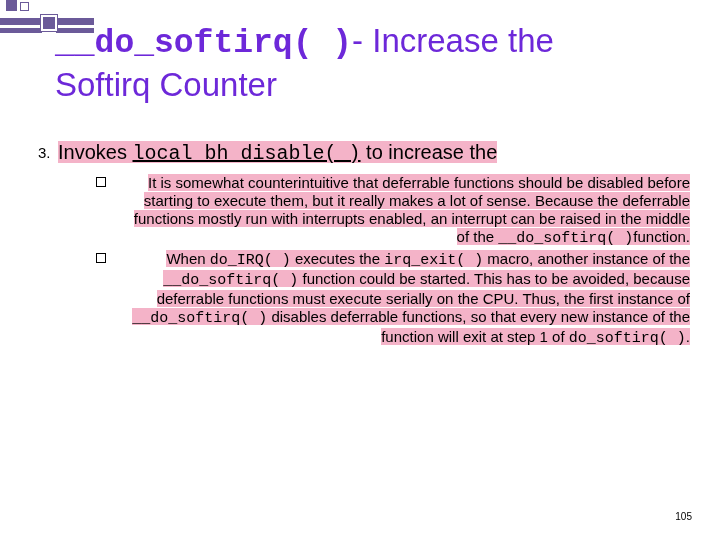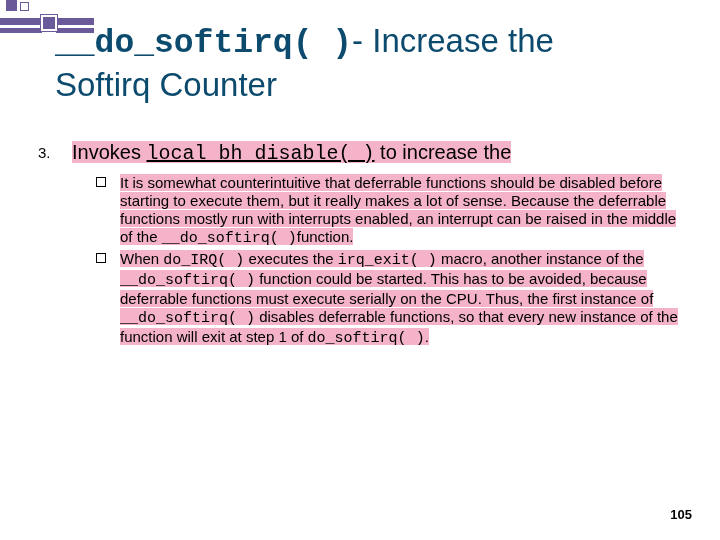--- a/index.html
+++ b/index.html
@@ -27,21 +27,21 @@
     border: 1px solid #6b5a99;
     background: #fff;
   }
   .title {
     position: absolute;
     top: 20px;
     left: 55px;
     right: 30px;
     font-size: 33px;
     line-height: 1.25;
-    color: #0c4a6e;
+    color: #6d28d9;
   }
   .title .mono {
     font-family: "Courier New", monospace;
     font-weight: bold;
   }
   .list-wrap {
     position: absolute;
     top: 140px;
     left: 38px;
     right: 30px;
@@ -49,57 +49,58 @@
   .list-num {
     position: absolute;
     left: 0;
     top: 4px;
     font-size: 15px;
   }
   .hl {
     background: #f4b3c8;
   }
   .item3 {
-    margin-left: 34px;
+    margin-left: 20px;
     font-size: 20px;
     line-height: 1.25;
   }
   .item3 .mono {
     font-family: "Courier New", monospace;
   }
   .item3 .u { text-decoration: underline; }
   .item3 .bi { font-style: italic; font-weight: bold; }
   .sublist {
     margin-left: 58px;
     margin-top: 8px;
     font-size: 15px;
     line-height: 1.2;
   }
   .sub {
     display: flex;
     align-items: flex-start;
     margin-bottom: 2px;
+    text-align: right;
   }
   .sub .mark {
     width: 10px;
     height: 10px;
     border: 1.5px solid #000;
     flex: 0 0 auto;
     margin-top: 3px;
     margin-right: 14px;
   }
   .sub .txt { flex: 1; }
   .sub .mono { font-family: "Courier New", monospace; }
   .sub .b { font-weight: normal; }
   .pagenum {
     position: absolute;
     bottom: 18px;
     right: 28px;
-    font-size: 13px;
-    font-weight: bold;
+    font-size: 10px;
+    font-weight: normal;
   }
 </style>
 </head>
 <body>
 
 <div class="deco">
   <div class="bar" style="left:0;top:18px;width:42px;height:7px"></div>
   <div class="bar" style="left:0;top:28px;width:42px;height:5px"></div>
   <div class="bar" style="left:56px;top:18px;width:38px;height:7px"></div>
   <div class="bar" style="left:56px;top:28px;width:38px;height:5px"></div>

